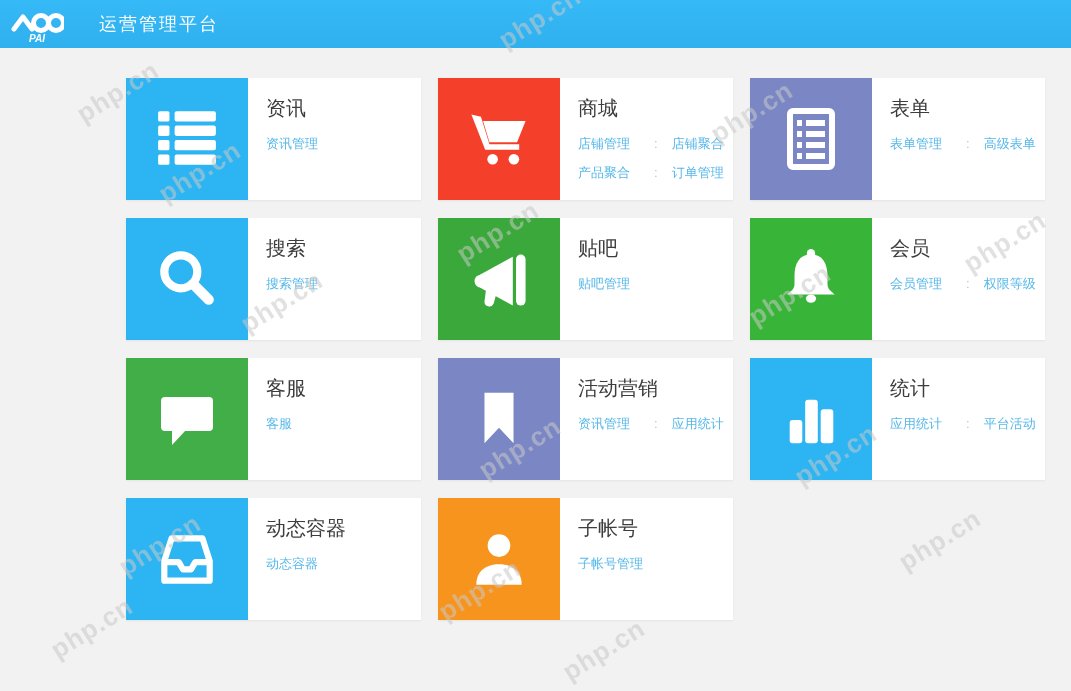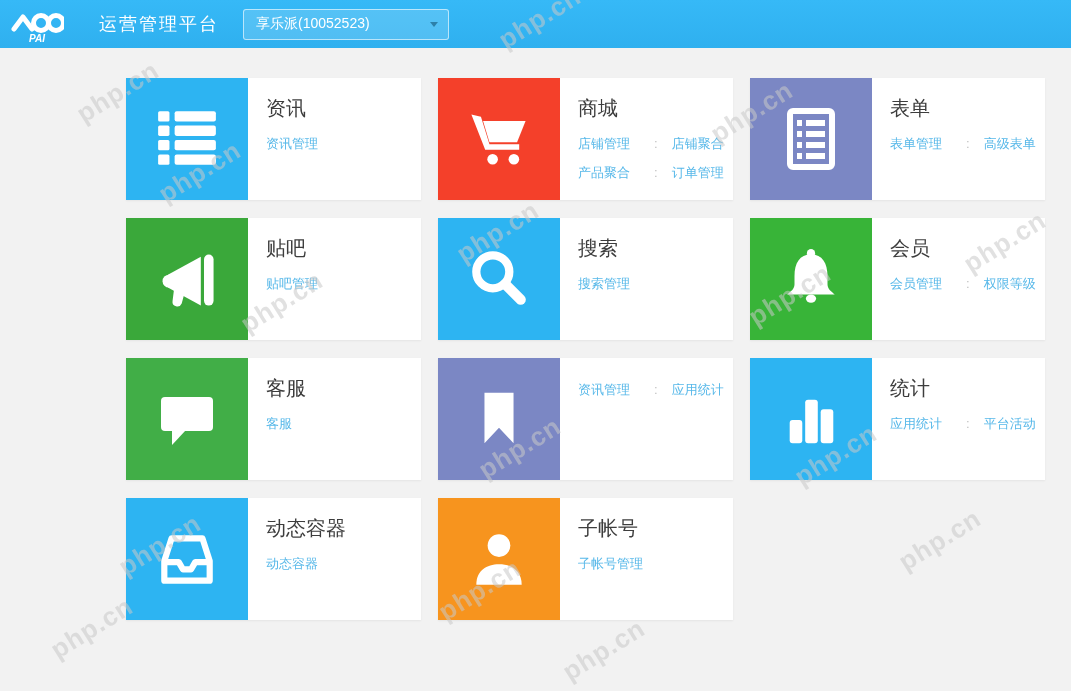--- a/index.html
+++ b/index.html
@@ -63,24 +63,20 @@
 <header class="topbar">
   <div class="logo">
     <svg width="54" height="40" viewBox="0 0 54 40">
       <path d="M4 25 L13 13 L22 25" stroke="#fff" stroke-width="5" fill="none" stroke-linecap="round" stroke-linejoin="round"></path>
       <circle cx="31" cy="19" r="7.5" fill="none" stroke="#fff" stroke-width="5"></circle>
       <circle cx="46" cy="19" r="7.5" fill="none" stroke="#fff" stroke-width="5"></circle>
       <text x="19" y="38" font-size="10" font-style="italic" font-weight="bold" fill="#fff">PAI</text>
     </svg>
   </div>
   <span class="brand">运营管理平台</span>
-  <div class="account-select">
-    <span>享乐派(10052523)</span>
-    <span class="caret"></span>
-  </div>
 </header>
 
 <main class="grid">
     <section class="card">
     <div class="tile" style="background: rgb(45, 180, 242);">
         <svg width="66" height="66" viewBox="0 0 64 64">
           <g fill="#fff">
             <rect x="4" y="5" width="11" height="10" rx="1.5"></rect>
             <rect x="20" y="5" width="40" height="10" rx="2"></rect>
             <rect x="4" y="19" width="11" height="10" rx="1.5"></rect>
@@ -149,56 +145,56 @@
       <div class="links">
           <div class="link-row">
             <a class="card-link">表单管理</a>
             <span class="sep">:</span>
             <a class="card-link">高级表单</a>
           </div>
         </div>
     </div>
   </section>
     <section class="card">
+    <div class="tile" style="background: rgb(45, 180, 242);">
+        <svg width="66" height="66" viewBox="0 0 64 64">
+          <circle cx="26" cy="25" r="16" fill="none" stroke="#fff" stroke-width="8"></circle>
+          <line x1="38" y1="37" x2="53" y2="52" stroke="#fff" stroke-width="10" stroke-linecap="round"></line>
+        </svg>
+      </div>
+    <div class="card-body">
+      <h2 class="card-title">搜索</h2>
+      <div class="links">
+          <div class="link-row">
+            <a class="card-link">搜索管理</a>
+          </div>
+        </div>
+    </div>
+  </section>
+    <section class="card">
     <div class="tile" style="background: rgb(58, 168, 58);">
         <svg width="68" height="68" viewBox="0 0 64 64">
           <g fill="#fff">
             <circle cx="15" cy="34" r="6"></circle>
             <path d="M14 28 L45 11 V57 L14 40 Z"></path>
             <rect x="48" y="9" width="9" height="48" rx="4.5"></rect>
             <path d="M20 40 l10 4 -3 11 a4.5 4.5 0 0 1 -8.6 -2.4 Z"></path>
           </g>
         </svg>
       </div>
     <div class="card-body">
       <h2 class="card-title">贴吧</h2>
       <div class="links">
           <div class="link-row">
             <a class="card-link">贴吧管理</a>
           </div>
         </div>
     </div>
   </section>
     <section class="card">
-    <div class="tile" style="background: rgb(45, 180, 242);">
-        <svg width="66" height="66" viewBox="0 0 64 64">
-          <circle cx="26" cy="25" r="16" fill="none" stroke="#fff" stroke-width="8"></circle>
-          <line x1="38" y1="37" x2="53" y2="52" stroke="#fff" stroke-width="10" stroke-linecap="round"></line>
-        </svg>
-      </div>
-    <div class="card-body">
-      <h2 class="card-title">搜索</h2>
-      <div class="links">
-          <div class="link-row">
-            <a class="card-link">搜索管理</a>
-          </div>
-        </div>
-    </div>
-  </section>
-    <section class="card">
     <div class="tile" style="background: rgb(56, 180, 56);">
         <svg width="66" height="66" viewBox="0 0 64 64">
           <g fill="#fff">
             <circle cx="32" cy="7" r="4"></circle>
             <path d="M32 8 C21 8 16 17 16 29 v8 c0 5 -4 7 -7 10 h46 c-3 -3 -7 -5 -7 -10 v-8 C48 17 43 8 32 8 Z"></path>
             <ellipse cx="32" cy="51" rx="5" ry="4"></ellipse>
           </g>
         </svg>
       </div>
     <div class="card-body">
@@ -230,20 +226,21 @@
         </div>
     </div>
   </section>
     <section class="card">
     <div class="tile" style="background: rgb(123, 135, 196);">
         <svg width="62" height="62" viewBox="0 0 64 64">
           <path fill="#fff" d="M17 5 h30 v52 L32 41 17 57 Z"></path>
         </svg>
       </div>
     <div class="card-body">
+      <h2 class="card-title">活动营销</h2>
       <div class="links">
           <div class="link-row">
             <a class="card-link">资讯管理</a>
             <span class="sep">:</span>
             <a class="card-link">应用统计</a>
           </div>
         </div>
     </div>
   </section>
     <section class="card">

